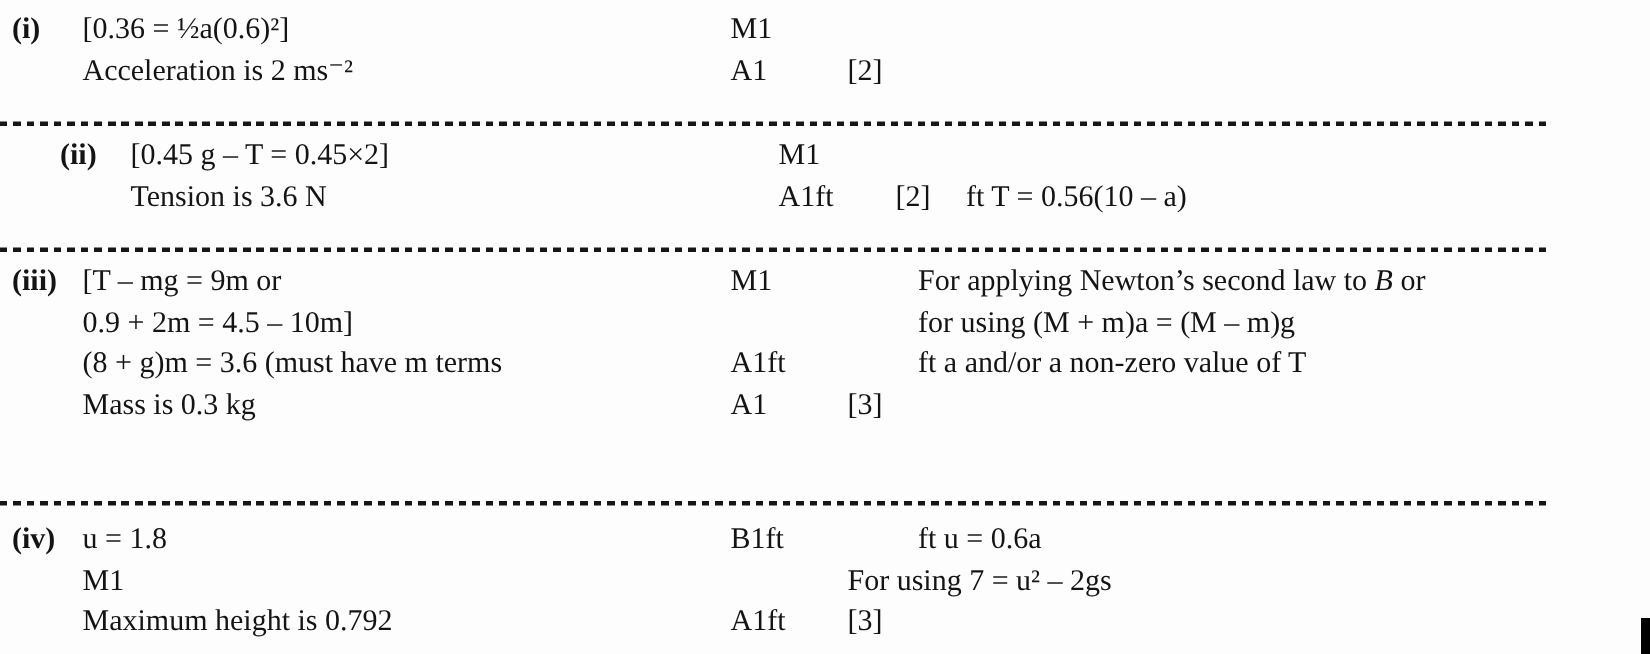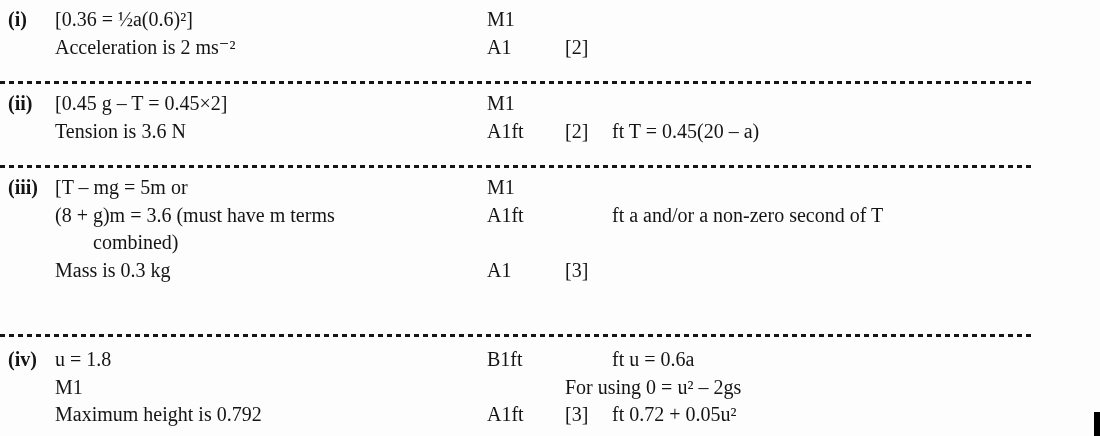--- a/index.html
+++ b/index.html
@@ -7,21 +7,21 @@
     position:relative;
     width:1100px;height:436px;
     background:#fdfdfd;
     overflow:hidden;
     font-family:"Liberation Serif","DejaVu Serif",serif;
     font-size:20px;
     color:#141414;
   }
   .section{box-sizing:border-box;padding-top:6px;}
   .sec-i{height:81px;}
-  .sec-ii{height:81px;}
+  .sec-ii{height:81px;margin-left:32px;}
   .sec-iii{height:166px;}
   .sec-iv{height:99px;padding-top:9px;}
   .dashed-sep{
     height:3px;width:1032px;
     background:repeating-linear-gradient(90deg,#161616 0 5px,transparent 5px 9px);
   }
   .line{
     display:grid;
     grid-template-columns:55px 432px 78px 47px auto;
     line-height:27.5px;
@@ -64,43 +64,50 @@
       <div class="c label">(ii)</div>
       <div class="c answer">[0.45 g – T = 0.45×2]</div>
       <div class="c mark">M1</div>
       <div class="c total"></div>
     </div>
     <div class="line">
       <div class="c label"></div>
       <div class="c answer">Tension is 3.6 N</div>
       <div class="c mark">A1ft</div>
       <div class="c total">[2]</div>
-      <div class="c comment"><span>ft T = 0.45(20 – a)</span></div>
+      <div class="c comment"><span>ft T = 0.56(10 – a)</span></div>
     </div>
   </div>
 
   <div class="dashed-sep"></div>
 
   <div class="section sec-iii">
     <div class="line">
       <div class="c label">(iii)</div>
-      <div class="c answer">[T – mg = 5m or</div>
+      <div class="c answer">[T – mg = 9m or</div>
       <div class="c mark">M1</div>
       <div class="c total"></div>
+      <div class="c comment"><span>For applying Newton’s second law to </span><span class="it">B</span><span> or</span></div>
+    </div>
+    <div class="line">
+      <div class="c label"></div>
+      <div class="c answer">0.9 + 2m = 4.5 – 10m]</div>
+      <div class="c mark"></div>
+      <div class="c total"></div>
+      <div class="c comment"><span>for using (M + m)a = (M – m)g</span></div>
     </div>
     <div class="line">
       <div class="c label"></div>
       <div class="c answer">(8 + g)m = 3.6 (must have m terms</div>
       <div class="c mark">A1ft</div>
       <div class="c total"></div>
-      <div class="c comment"><span>ft a and/or a non-zero second of T</span></div>
+      <div class="c comment"><span>ft a and/or a non-zero value of T</span></div>
     </div>
     <div class="line indent">
       <div class="c label"></div>
-      <div class="c answer">combined)</div>
       <div class="c mark"></div>
       <div class="c total"></div>
       <div class="c comment"></div>
     </div>
     <div class="line">
       <div class="c label"></div>
       <div class="c answer">Mass is 0.3 kg</div>
       <div class="c mark">A1</div>
       <div class="c total">[3]</div>
       <div class="c comment"></div>
@@ -114,25 +121,24 @@
       <div class="c label">(iv)</div>
       <div class="c answer">u = 1.8</div>
       <div class="c mark">B1ft</div>
       <div class="c total"></div>
       <div class="c comment"><span>ft u = 0.6a</span></div>
     </div>
     <div class="line">
       <div class="c label"></div>
       <div class="c mark">M1</div>
       <div class="c total"></div>
-      <div class="c comment"><span>For using 0 = u² – 2gs</span></div>
+      <div class="c comment"><span>For using 7 = u² – 2gs</span></div>
     </div>
     <div class="line">
       <div class="c label"></div>
       <div class="c answer">Maximum height is 0.792</div>
       <div class="c mark">A1ft</div>
       <div class="c total">[3]</div>
-      <div class="c comment"><span>ft 0.72 + 0.05u²</span></div>
     </div>
   </div>
 
   <div id="corner-bar"></div>
 </div>
 
 </body></html>

